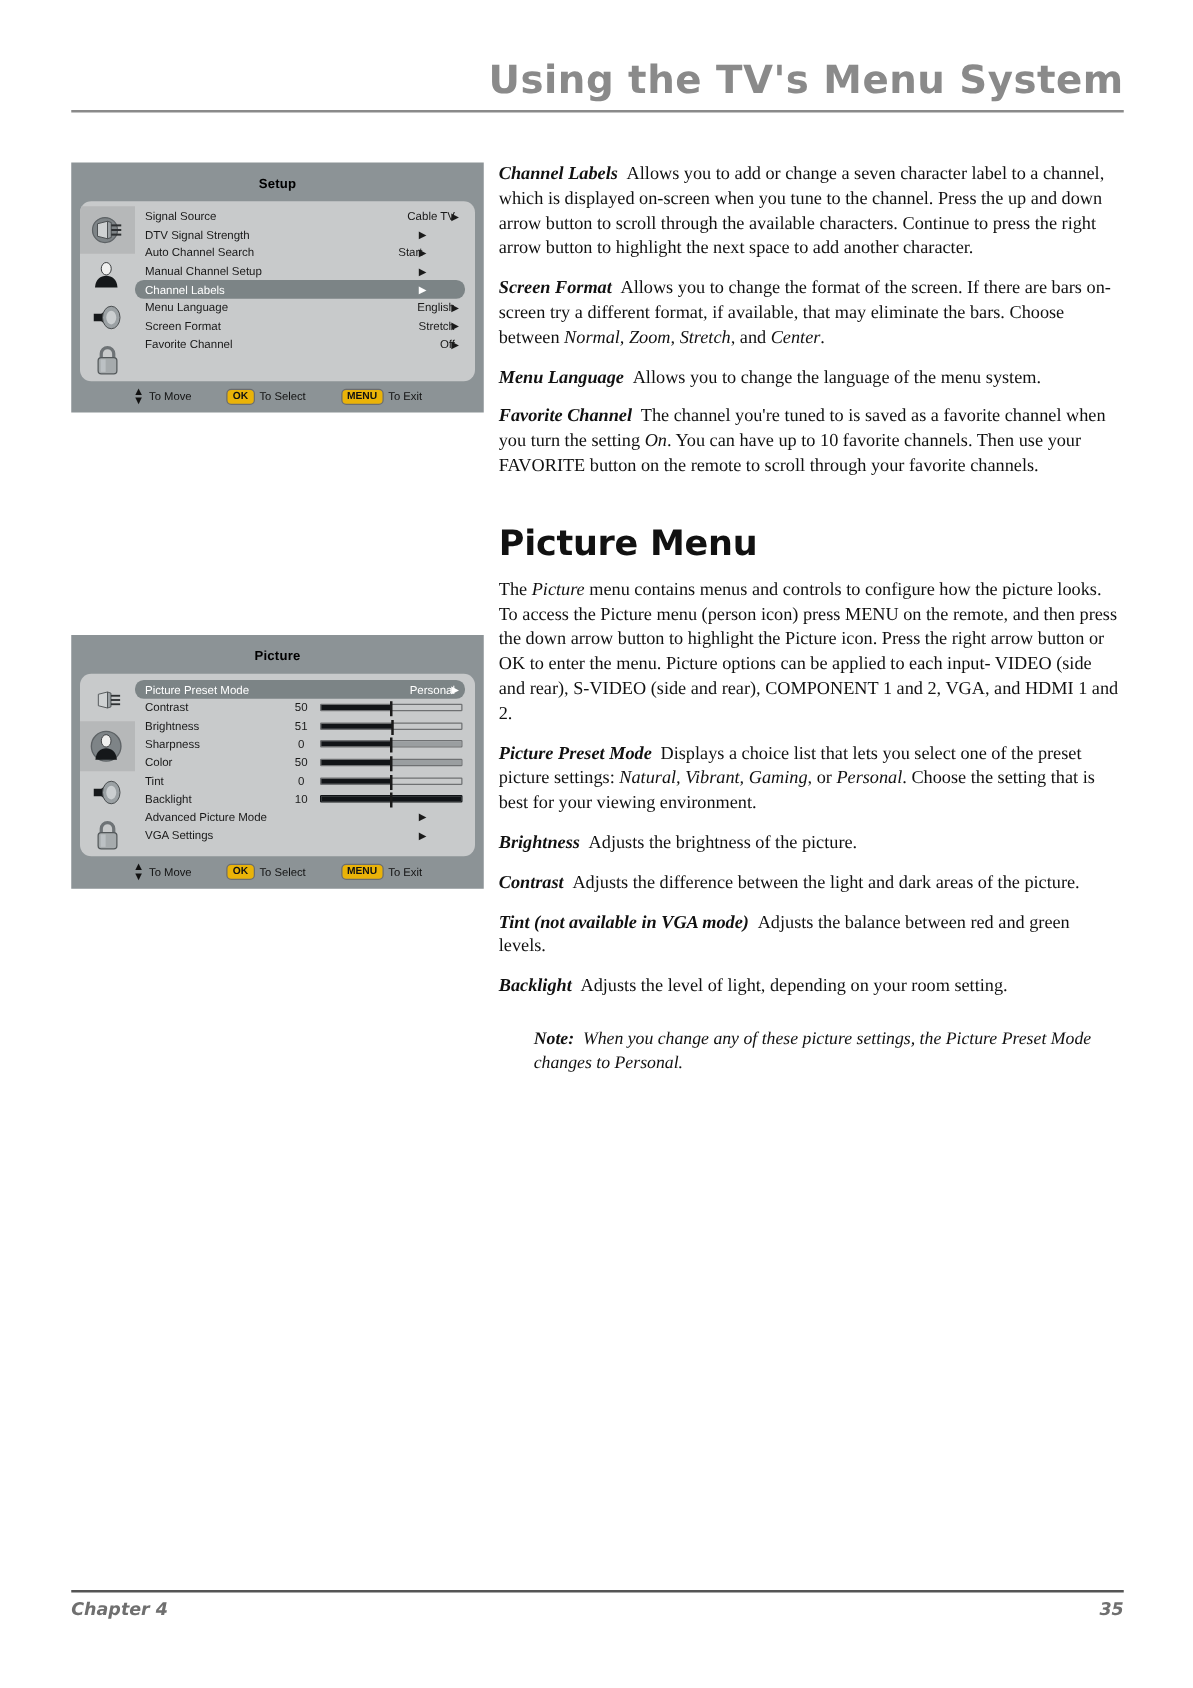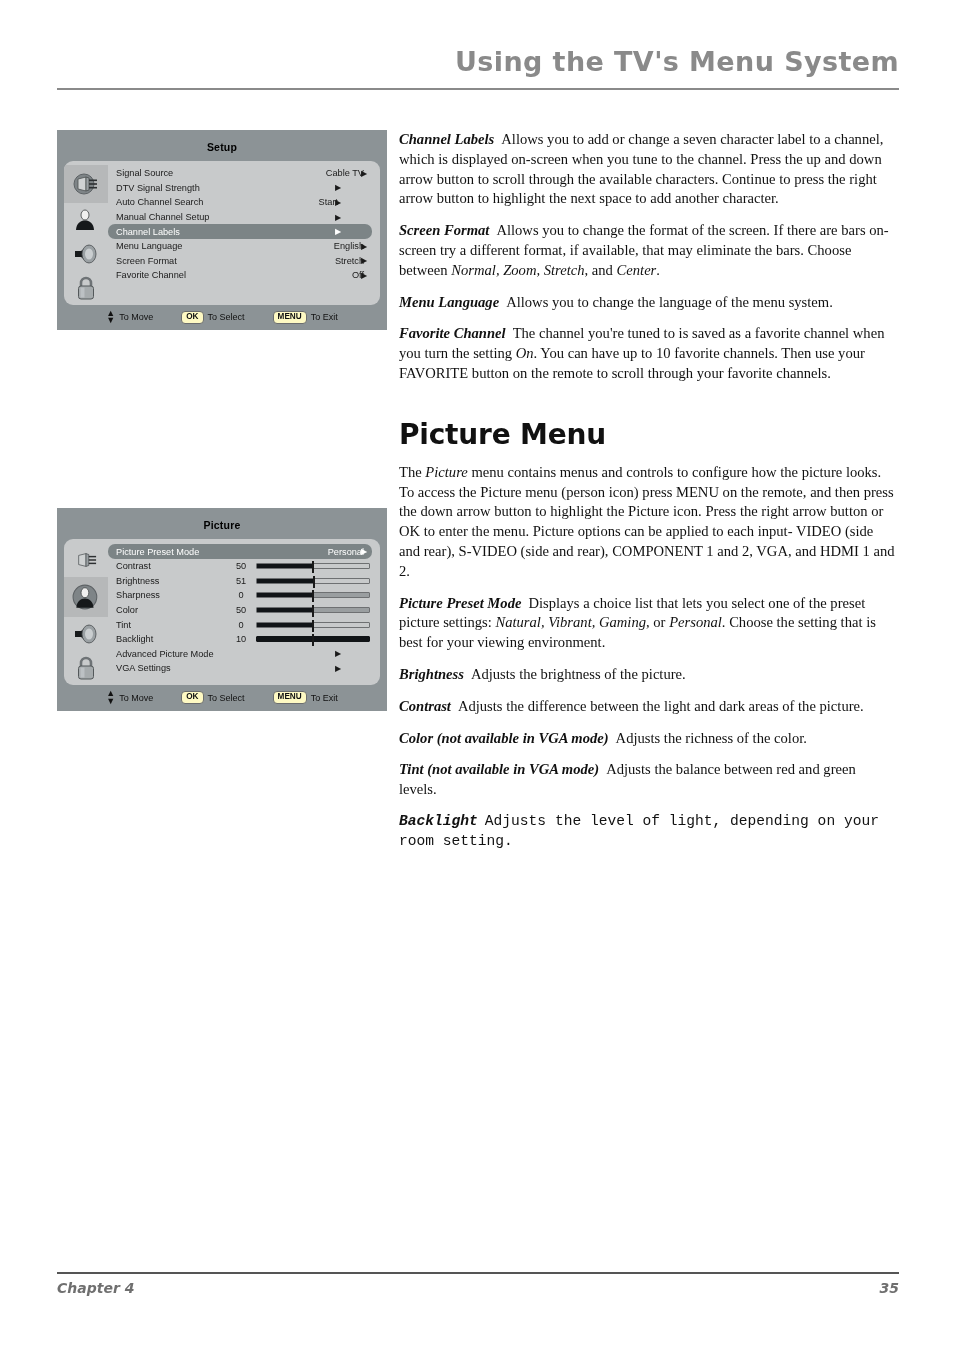--- a/index.html
+++ b/index.html
@@ -22,21 +22,21 @@
     top: 46px;
     width: 842px;
     height: 52px;
   }
   .page-header-title {
     position: absolute;
     right: 0;
     top: 0;
     font-family: "DejaVu Sans", sans-serif;
     font-weight: bold;
-    font-size: 27px;
+    font-size: 31px;
     letter-spacing: 0.4px;
     color: #8a8a8a;
     white-space: nowrap;
   }
   .page-header-rule {
     position: absolute;
     left: 0;
     right: 0;
     top: 42px;
     border-top: 2px solid #8a8a8a;
@@ -182,21 +182,21 @@
     color: #111;
     font-family: "Liberation Sans", sans-serif;
   }
   .osd-footer .fgrp {
     display: flex;
     align-items: center;
     gap: 4px;
     margin: 0 14px;
   }
   .key-pill {
-    background: #fef9c3;
+    background: #eab308;
     border: 1px solid #6b6d6f;
     border-radius: 4px;
     font-size: 8.2px;
     font-weight: bold;
     padding: 1px 4px 1.5px 4px;
     line-height: 1.05;
     color: #111;
   }
   .updown {
     font-size: 9px;
@@ -217,21 +217,21 @@
     letter-spacing: -0.2px;
   }
   p.body {
     font-family: "Liberation Serif", serif;
     font-size: 14.6px;
     line-height: 19.8px;
     color: #111;
     margin: 0 0 12px 0;
     text-align: left;
   }
-  p.body.tight { margin-bottom: 22px; font-family: Liberation Mono, monospace; }
+  p.body.tight { margin-bottom: 22px; }
   .term {
     font-weight: bold;
     font-style: italic;
   }
   .ital { font-style: italic; }
   .gap { display: inline-block; width: 7px; }
   p.note {
     font-family: "Liberation Serif", serif;
     font-size: 14.2px;
     line-height: 19.4px;
@@ -536,32 +536,32 @@
 
   <p class="body">
     <span class="term">Brightness</span><span class="gap"></span><span>Adjusts the brightness of the picture.</span>
   </p>
 
   <p class="body">
     <span class="term">Contrast</span><span class="gap"></span><span>Adjusts the difference between the light and dark areas of the picture.</span>
   </p>
 
 
-  <p class="body">
-    <span class="term">Color (not available in VGA mode)</span><span class="gap"></span><span>Adjusts the richness of the color.</span>
-  </p>
 
   <p class="body">
     <span class="term">Tint (not available in VGA mode)</span><span class="gap"></span><span>Adjusts the balance between red and green levels.</span>
   </p>
 
   <p class="body tight">
     <span class="term">Backlight</span><span class="gap"></span><span>Adjusts the level of light, depending on your room setting.</span>
   </p>
 
+  <p class="note">
+    <b>Note:</b><span class="gap"></span><span>When you change any of these picture settings, the Picture Preset Mode changes to Personal.</span>
+  </p>
 
 </div>
 
 <div class="page-footer">
   <div class="page-footer-rule"></div>
   <div class="page-footer-inner">
     <span>Chapter 4</span>
     <span>35</span>
   </div>
 </div>

